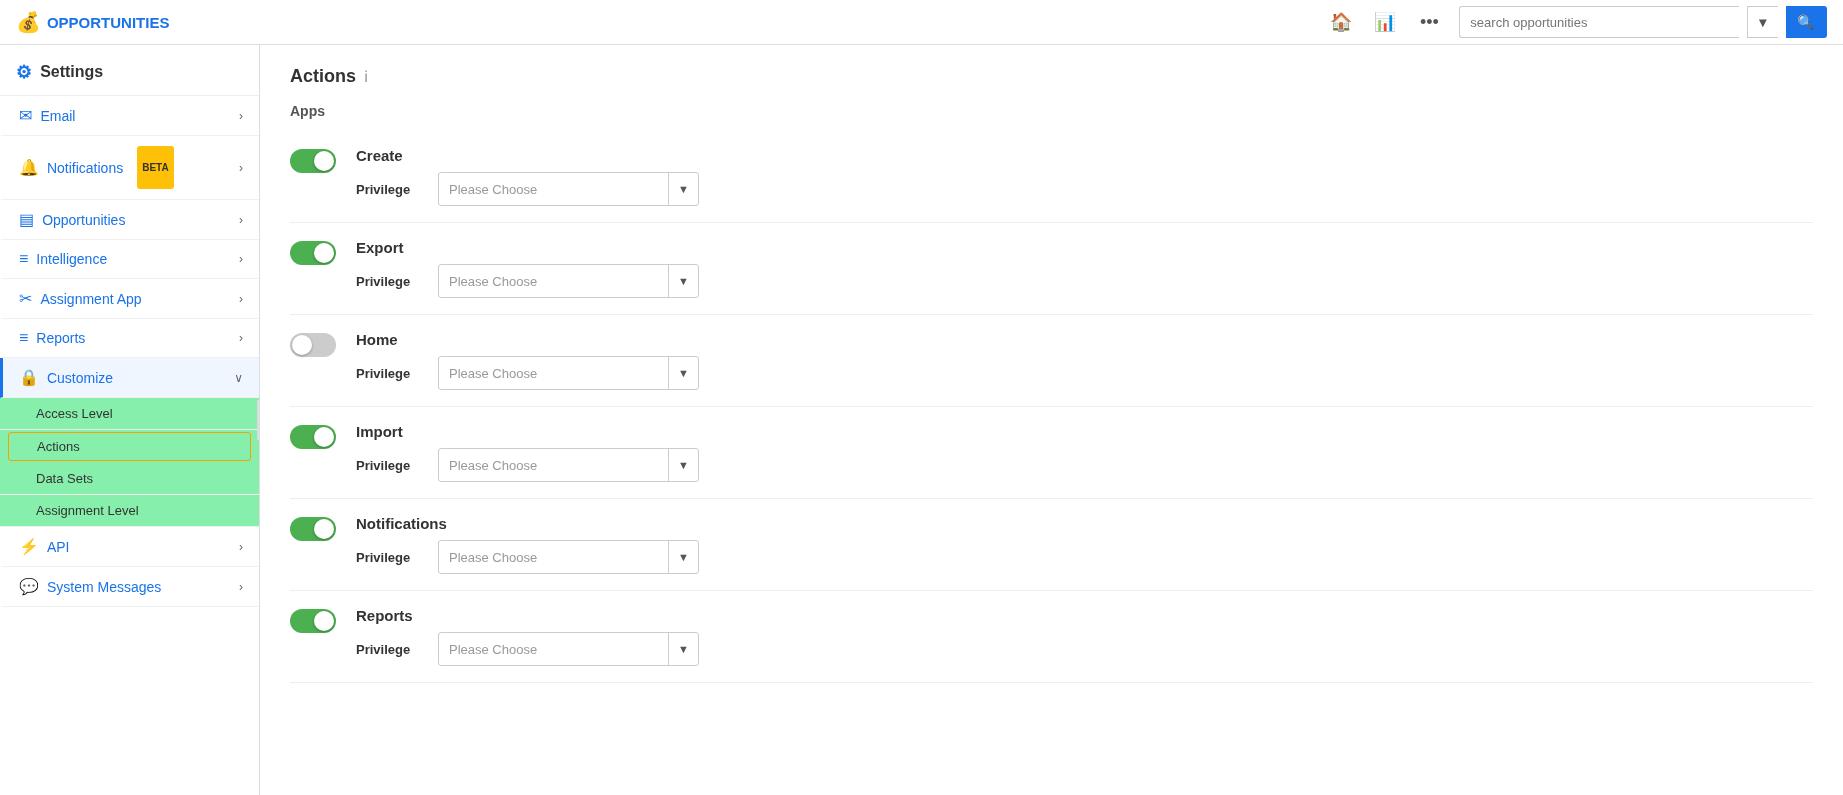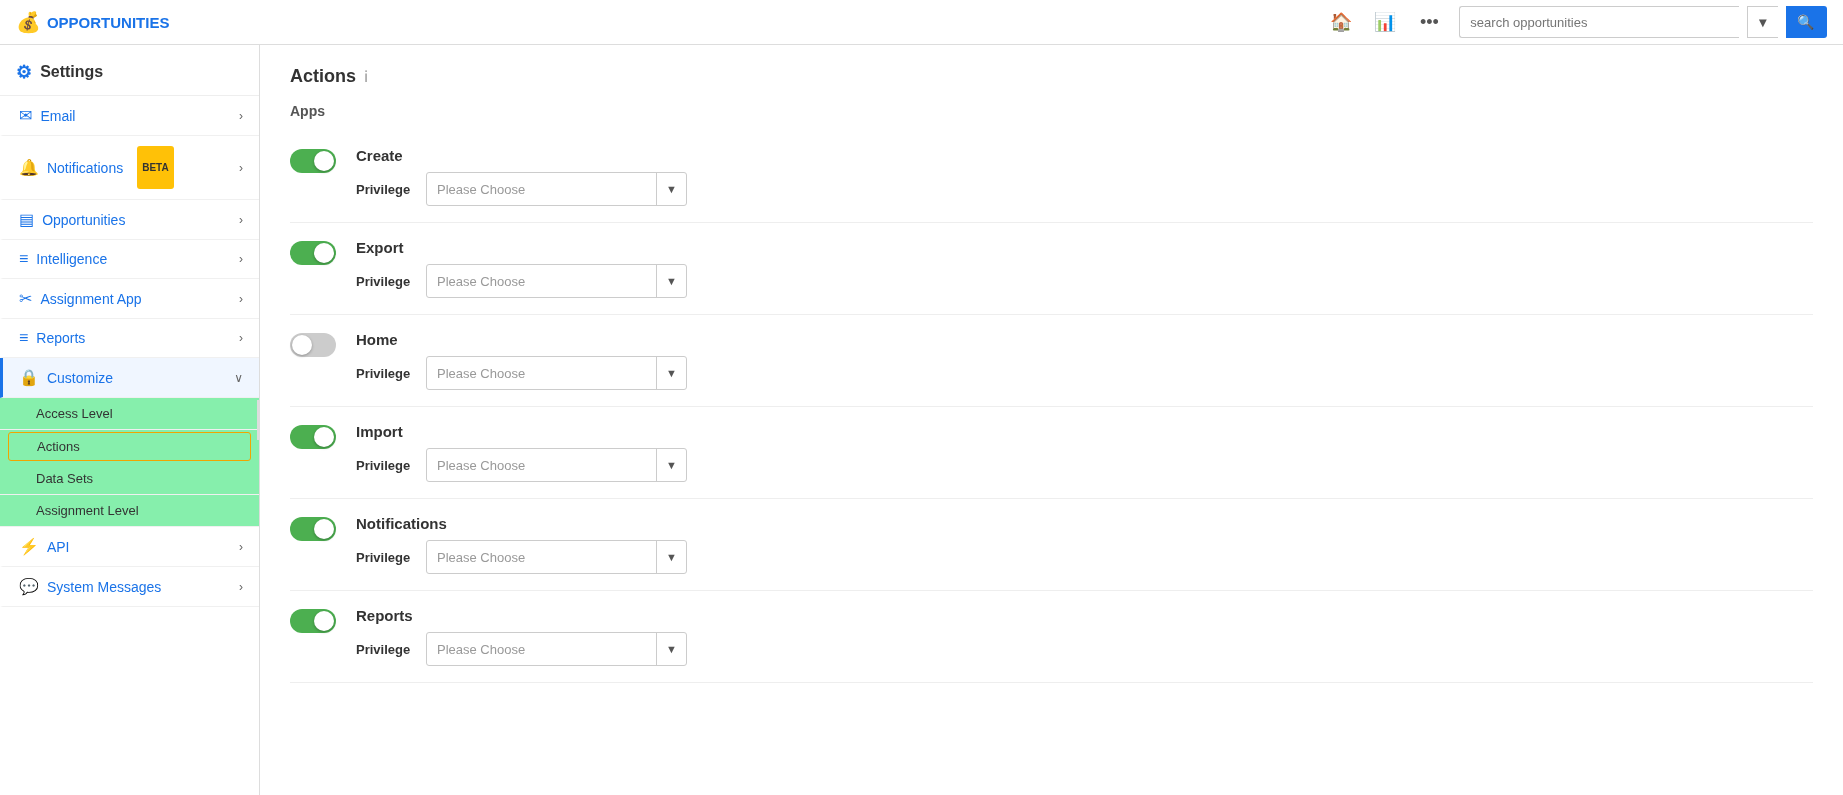--- a/index.html
+++ b/index.html
@@ -104,21 +104,21 @@
 
     .section-label { font-size: 14px; font-weight: 600; color: #555; margin-bottom: 12px; }
 
     .action-row {
       display: flex; align-items: flex-start; padding: 16px 0;
       border-bottom: 1px solid #eee; gap: 20px;
     }
     .toggle-col { padding-top: 2px; }
     .action-content { flex: 1; }
     .action-name { font-size: 15px; font-weight: 600; color: #333; margin-bottom: 8px; }
-    .privilege-row { display: flex; align-items: center; gap: 0; }
+    .privilege-row { display: flex; align-items: center; gap: 12px; }
     .privilege-label { font-size: 13px; font-weight: 600; color: #333; width: 70px; }
     .privilege-select {
       display: flex; align-items: center;
       border: 1px solid #ccc; border-radius: 3px; background: #fff;
       width: 261px; height: 34px; cursor: pointer;
     }
     .privilege-select-text {
       flex: 1; padding: 0 10px; font-size: 13px; color: #999;
     }
     .privilege-select-arrow {

